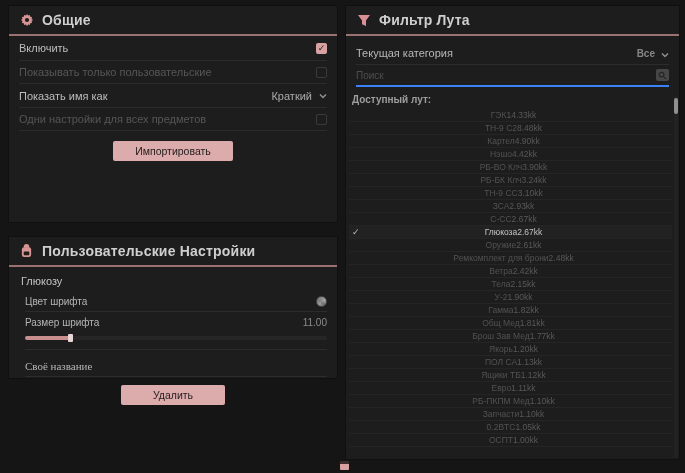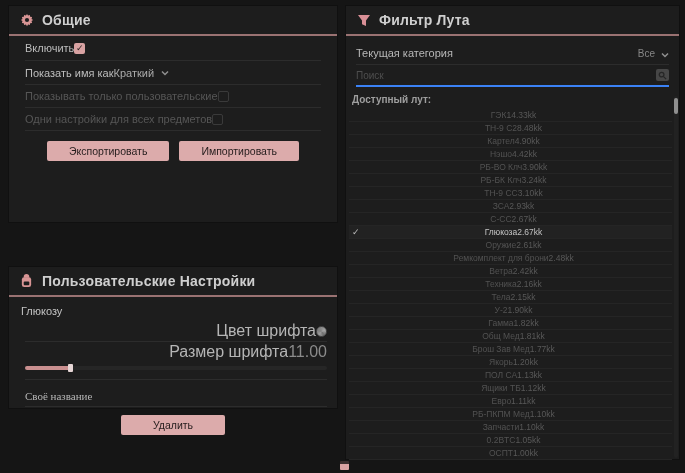--- a/index.html
+++ b/index.html
@@ -15,23 +15,23 @@
   }
   .panel-header{
     display:flex;align-items:center;gap:8px;height:24px;padding:2px 10px 0 10px;
   }
   .panel-title{font-size:14px;font-weight:700;color:#cfcfcf;letter-spacing:.2px;}
   .panel-divider{height:2px;background:#9a7272;margin:2px 0 0 0;}
   .hdr-icon{width:15px;height:15px;display:flex;align-items:center;justify-content:center;}
 
   
   .set-row{
-    display:flex;align-items:center;justify-content:flex-start;
-    height:22px;margin:0 16px;border-bottom:1px solid #2c2c2c;
-    font-size:11px;color:#bdbdbd;
+    display:flex;align-items:center;justify-content:space-between;
+    height:22px;margin:0 10px;border-bottom:1px solid #2c2c2c;
+    font-size:11px;color:#bdbdbd;gap:24px;
   }
   .set-row.dim{color:#565656;}
   .set-row:last-child{border-bottom:none;}
   .cbx{
     width:11px;height:11px;border-radius:2px;box-sizing:border-box;
     display:flex;align-items:center;justify-content:center;font-size:9px;
   }
   .cbx.on{background:#d8a2a2;color:#2a2020;font-weight:700;}
   .cbx.off{border:1px solid #3a3a3a;background:transparent;}
   .select{display:flex;align-items:center;gap:7px;color:#ababab;font-size:11px;cursor:pointer;}
@@ -39,23 +39,23 @@
 
   .btn{
     background:#dcabab;color:#241c1c;border:none;border-radius:2px;
     font-size:10.5px;font-family:inherit;padding:4px 22px;cursor:pointer;
   }
   .btn-row{display:flex;justify-content:center;gap:10px;margin-top:10px;}
 
   
   .item-name-label{font-size:11px;color:#c4c4c4;margin:8px 12px 4px 12px;}
   .sub-row{
-    display:flex;align-items:center;justify-content:flex-end;
+    display:flex;align-items:center;justify-content:space-between;
     margin:0 10px 0 16px;border-bottom:1px solid #2c2c2c;
-    font-size:16px;color:#b5b5b5;height:20px;
+    font-size:10px;color:#b5b5b5;height:20px;
   }
   .sub-val{color:#8b8b8b;}
   .color-wheel{
     width:11px;height:11px;border-radius:50%;cursor:pointer;
     background:conic-gradient(#8a8a8a,#a3a3a3,#6f6f6f,#9b9b9b,#7d7d7d,#8a8a8a);
     border:1px solid #4a4a4a;box-sizing:border-box;
   }
   .slider{position:relative;height:10px;margin:3px 10px 2px 16px;border-bottom:1px solid #2c2c2c;padding-bottom:6px;}
   .slider-track{position:absolute;left:0;top:3px;width:100%;height:4px;background:#262626;border-radius:2px;}
   .slider-fill{position:absolute;left:0;top:3px;width:45px;height:4px;background:#c98f8f;border-radius:2px;}
@@ -64,21 +64,21 @@
     display:flex;align-items:center;margin:6px 10px 0 16px;height:20px;
     border-bottom:1px solid #2c2c2c;font-size:11px;color:#b5b5b5;font-family:Liberation Serif, serif;
   }
 
   
   .cat-row{
     display:flex;align-items:center;justify-content:space-between;
     height:22px;margin:6px 10px 0 10px;border-bottom:1px solid #2c2c2c;
     font-size:11px;color:#b8b8b8;
   }
-  .cat-select{display:flex;align-items:flex-end;gap:6px;color:#868686;font-size:10px;cursor:pointer;}
+  .cat-select{display:flex;align-items:flex-end;gap:6px;color:#868686;font-size:10px;cursor:pointer;font-weight:bold;}
   .search-row{
     display:flex;align-items:center;justify-content:space-between;
     height:20px;margin:0 10px;border-bottom:2px solid #3b82f6;
   }
   .search-input{
     background:transparent;border:none;outline:none;flex:1;
     font-size:10px;color:#9a9a9a;font-family:inherit;padding:0;
   }
   .search-input::placeholder{color:#4e4e4e;}
   .search-btn{
@@ -119,44 +119,43 @@
         </svg>
     </span>
     <span class="panel-title">Общие</span>
   </div>
   <div class="panel-divider"></div>
 
   <div class="set-row" style="height:24px;">
     <span>Включить</span>
     <span class="cbx on">✓</span>
   </div>
+  <div class="set-row dim">
+    <span>Показывать только пользовательские</span>
+    <span class="cbx off"></span>
+  </div>
   <div class="set-row" style="height:23px;">
     <span>Показать имя как</span>
     <span class="select">
       <span>Краткий</span>
       <svg class="chev" viewBox="0 0 8 8">
           <polyline points="1,2.5 4,5.5 7,2.5"></polyline>
         </svg>
     </span>
   </div>
   <div class="set-row dim">
-    <span>Показывать только пользовательские</span>
-    <span class="cbx off"></span>
-  </div>
-  <div class="set-row dim">
     <span>Одни настройки для всех предметов</span>
     <span class="cbx off"></span>
   </div>
   <div class="btn-row">
-    <button class="btn">Экспортировать</button>
     <button class="btn">Импортировать</button>
   </div>
 </div>
 
-<div class="panel" style="left:8px;top:236px;width:330px;height:143px;margin-top:30px;">
+<div class="panel" style="left:8px;top:236px;width:330px;height:143px;">
   <div class="panel-header">
     <span class="hdr-icon">
       <svg width="13" height="14" viewBox="0 0 14 15">
           <path fill="#d89595" d="M4 3a3 3 0 0 1 6 0v1H4z"></path>
           <rect x="2" y="3.5" width="10" height="10.5" rx="2.5" fill="#d89595"></rect>
           <rect x="4" y="8" width="6" height="4" rx="1" fill="#1d1d1d"></rect>
         </svg>
     </span>
     <span class="panel-title">Пользовательские Настройки</span>
   </div>
@@ -282,25 +281,20 @@
     <span class="nm">Ремкомплект для брони</span>
     <span class="val">2.48kk</span>
   </div>
       <div class="loot-row">
 
     <span class="nm">Ветра</span>
     <span class="val">2.42kk</span>
   </div>
       <div class="loot-row">
 
-    <span class="nm">Техника</span>
-    <span class="val">2.16kk</span>
-  </div>
-      <div class="loot-row">
-
     <span class="nm">Тела</span>
     <span class="val">2.15kk</span>
   </div>
       <div class="loot-row">
 
     <span class="nm">У-2</span>
     <span class="val">1.90kk</span>
   </div>
       <div class="loot-row">
 

